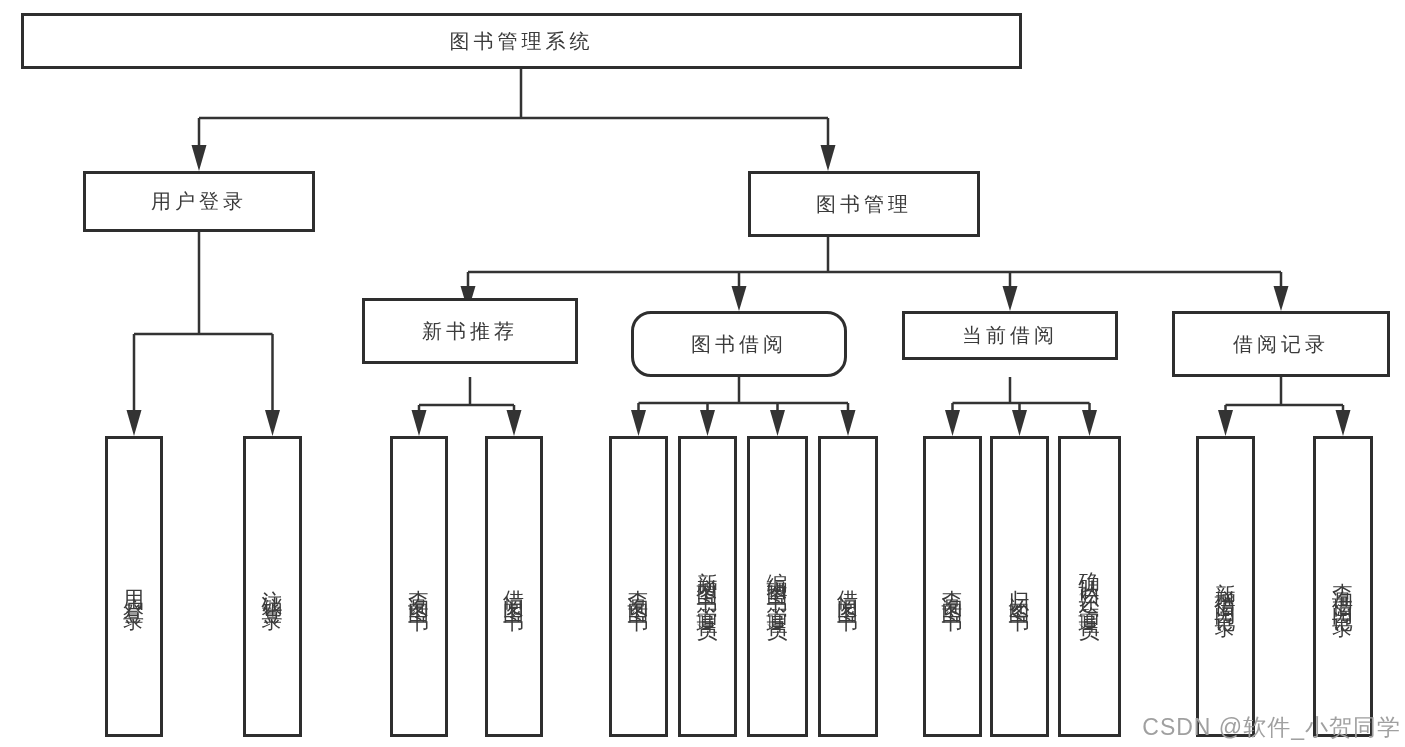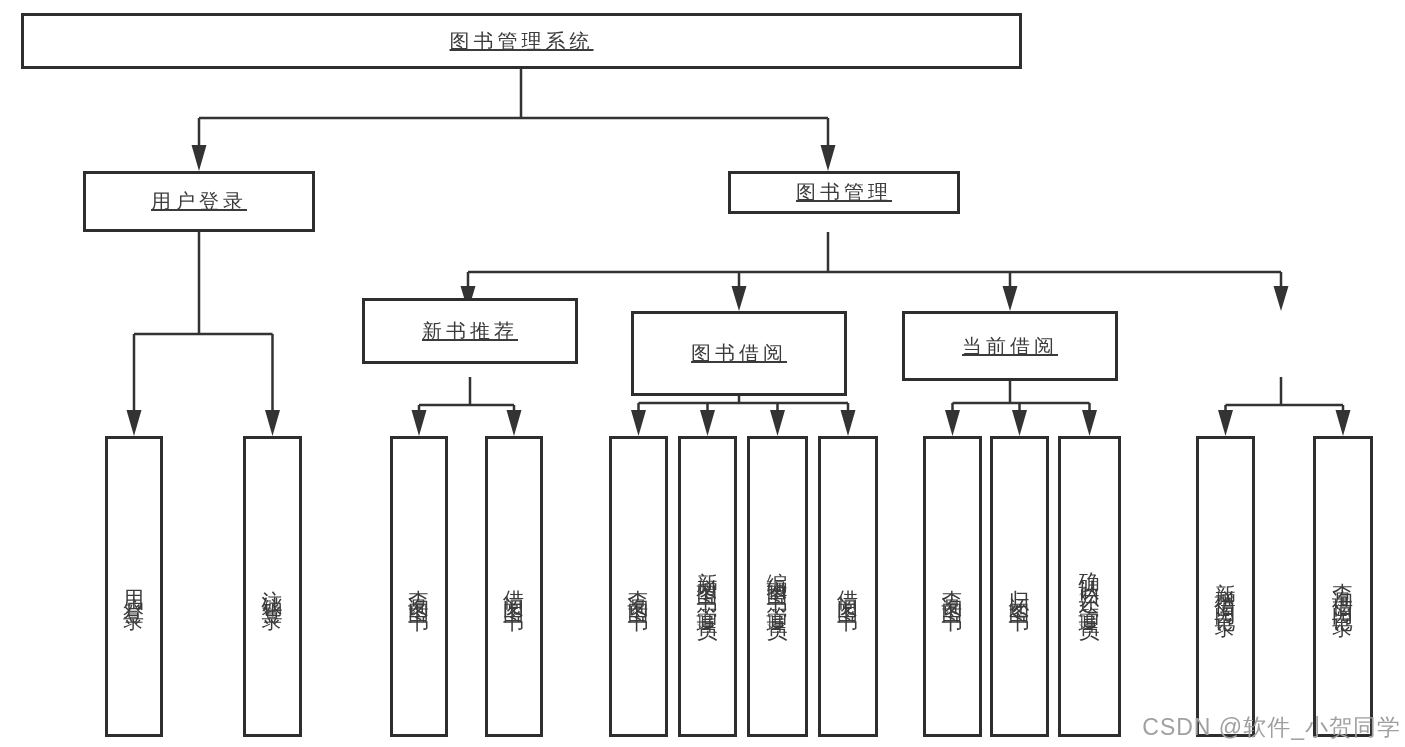--- a/index.html
+++ b/index.html
@@ -21,21 +21,20 @@
   .connector path{stroke:var(--line);stroke-width:2.5;fill:none;}
   .connector polygon{fill:var(--line);stroke:none;}
   .hbox{
     position:absolute;
     box-sizing:border-box;
     border:3px solid var(--border);
     background:#fff;
     display:flex;align-items:center;justify-content:center;
     font-size:20px;letter-spacing:4px;color:var(--text);
     white-space:nowrap;
-    text-decoration:underline;
   }
   .vbox{
     position:absolute;
     box-sizing:border-box;
     border:3px solid var(--border);
     background:#fff;
     top:436px;height:301px;
     display:flex;align-items:center;justify-content:center;
   }
   .vbox span{
@@ -103,32 +102,35 @@
     </g>
   </svg>
 
   <div class="hbox" style="left:21px;top:13px;width:1001px;height:56px;">
     <span>图书管理系统</span>
   </div>
 
   <div class="hbox" style="left:83px;top:171px;width:232px;height:61px;">
     <span>用户登录</span>
   </div>
-  <div class="hbox" style="left:728px;top:171px;width:232px;height:43px;">
+  <div class="hbox" style="left:748px;top:171px;width:232px;height:66px;">
     <span>图书管理</span>
   </div>
 
   <div class="hbox" style="left:362px;top:298px;width:216px;height:66px;">
     <span>新书推荐</span>
   </div>
-  <div class="hbox" style="left:631px;top:311px;width:216px;height:85px;">
+  <div class="hbox" style="left:631px;top:311px;width:216px;height:66px;border-radius:20px;">
     <span>图书借阅</span>
   </div>
-  <div class="hbox" style="left:902px;top:311px;width:216px;height:70px;">
+  <div class="hbox" style="left:902px;top:311px;width:216px;height:49px;">
     <span>当前借阅</span>
+  </div>
+  <div class="hbox" style="left:1172px;top:311px;width:218px;height:66px;">
+    <span>借阅记录</span>
   </div>
 
   <div class="vbox" style="left:105px;width:58px;">
     <span>用户登录</span>
   </div>
   <div class="vbox" style="left:243px;width:59px;">
     <span>注销登录</span>
   </div>
 
   <div class="vbox" style="left:390px;width:58px;">

